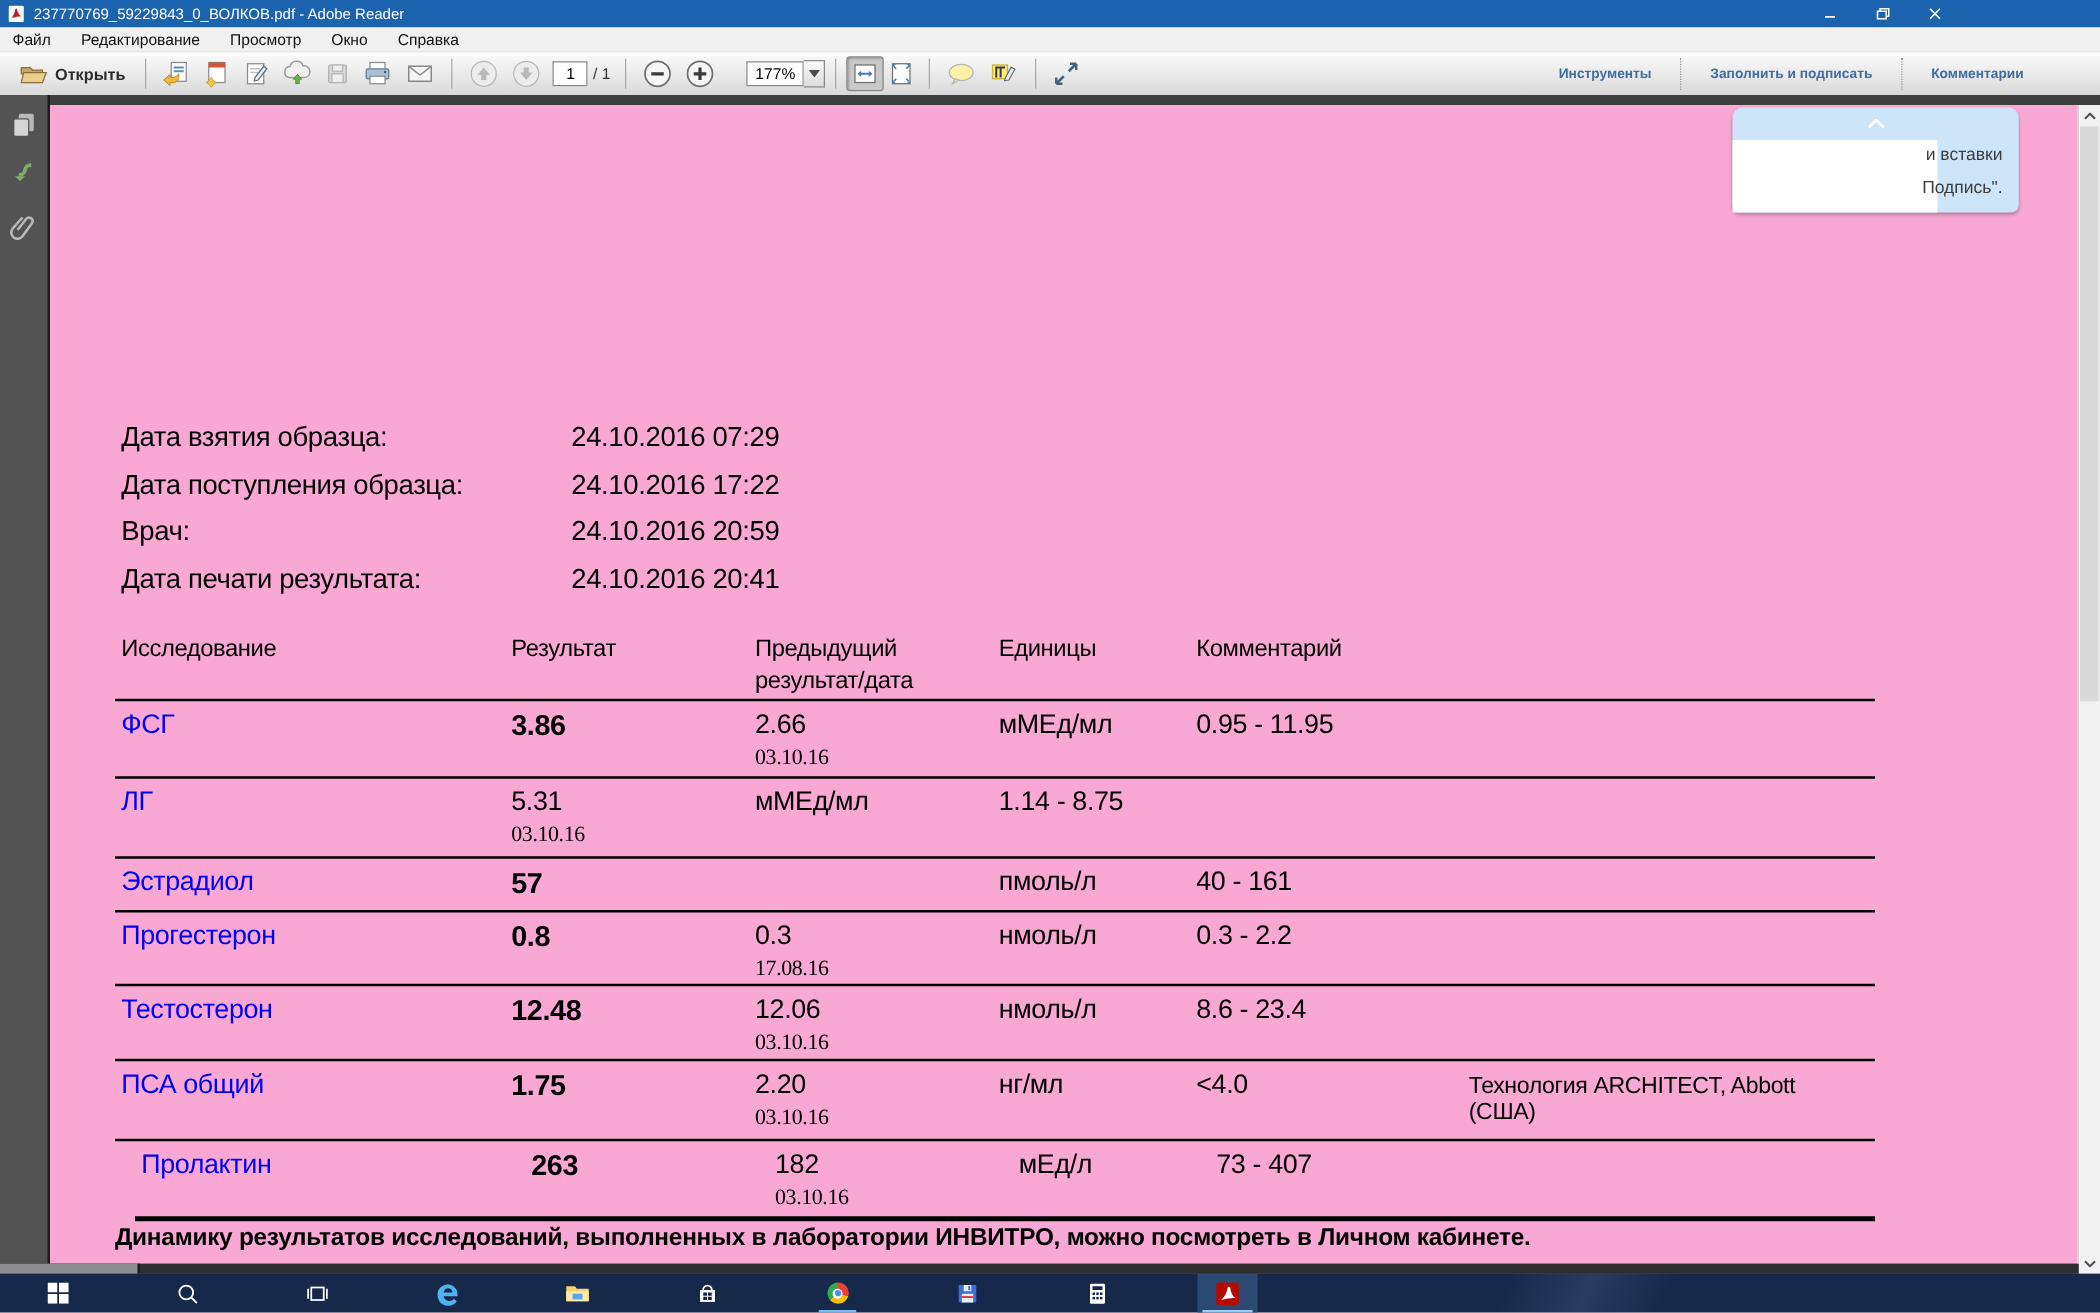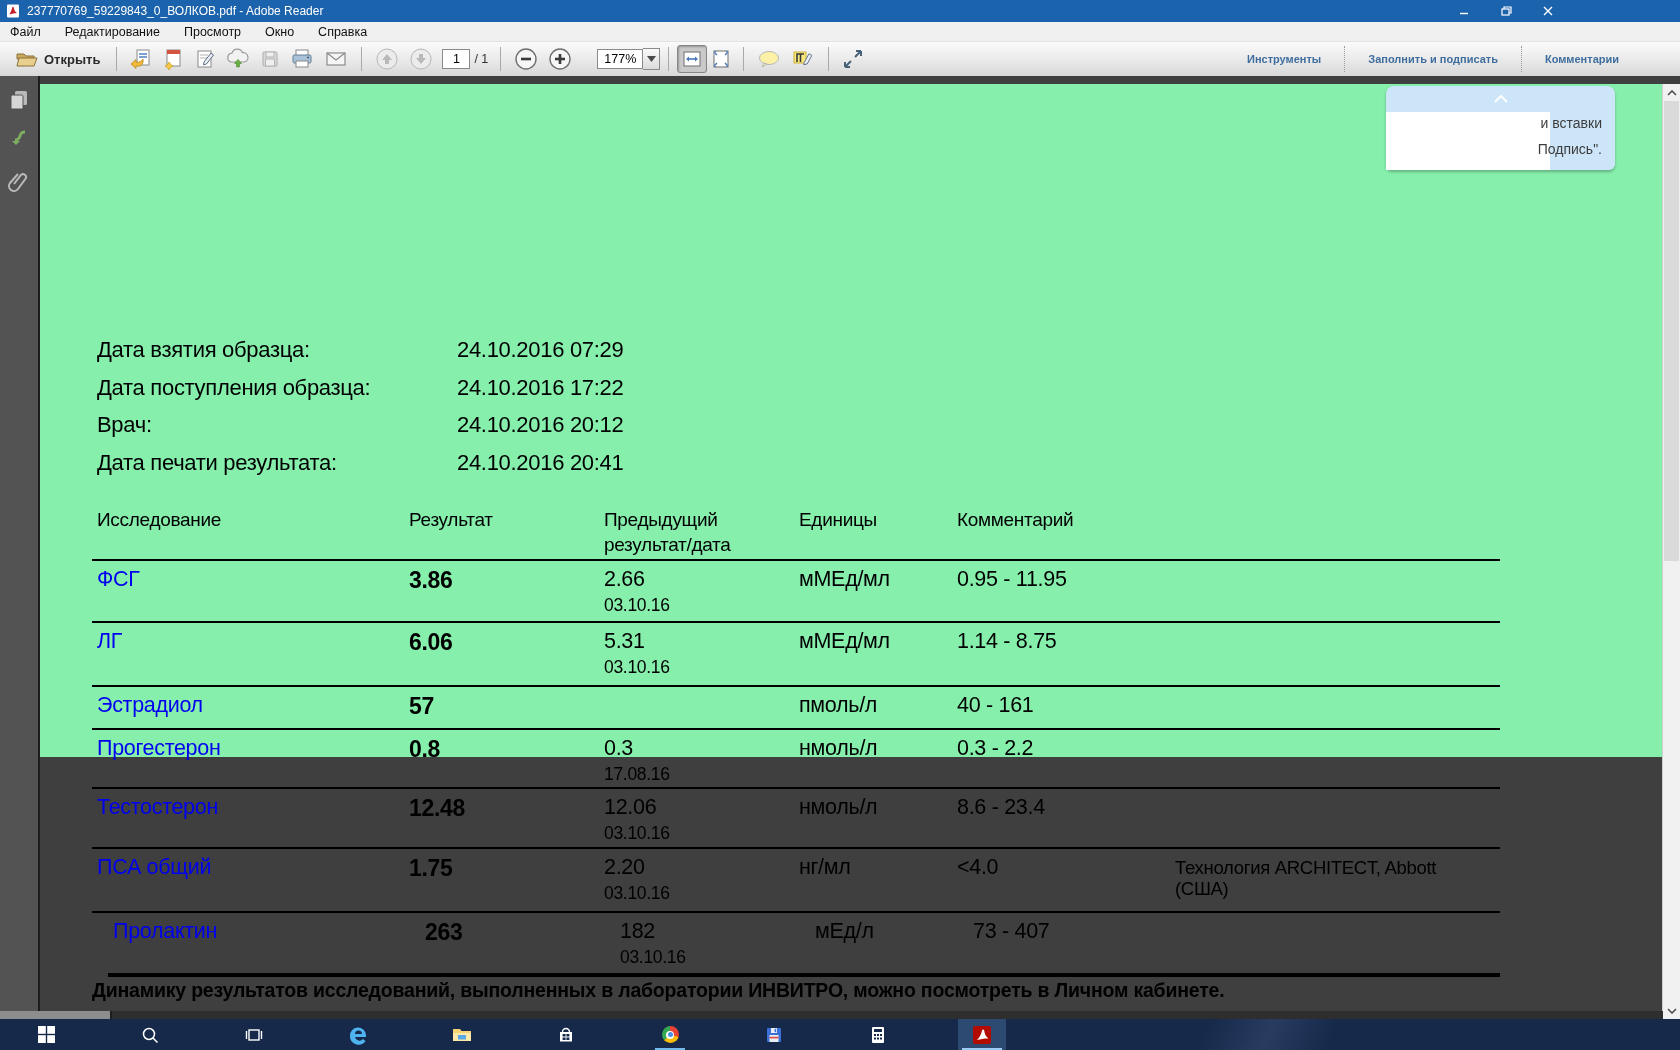--- a/index.html
+++ b/index.html
@@ -36,21 +36,21 @@
   .fitbtn{width:28px;height:26px;display:flex;align-items:center;justify-content:center;border-radius:3px;}
   .fitbtn.pressed{background:#c9c9c9;border:1px solid #868686;box-shadow:inset 1px 1px 2px rgba(0,0,0,.25);}
   .toolbar-right{position:absolute;right:38px;top:42px;height:34px;display:flex;align-items:center;}
   .tb-right-btn{font-size:11px;font-weight:bold;color:#3f6e9e;padding:0 23px;height:26px;display:flex;align-items:center;}
   .tb-right-btn + .tb-right-btn{border-left:1px dotted #9a9a9a;}
 
   
   .workspace{position:absolute;left:0;top:76px;width:1680px;height:943px;background:#3f3f3f;}
   .navstrip{position:absolute;left:0;top:0;width:38px;height:935px;background:#535353;border-right:2px solid #1d1d1d;}
   .navicon{position:absolute;left:7px;width:24px;height:24px;}
-  .page{position:absolute;left:40px;top:8px;width:1623px;height:673px;background:#86efac;}
+  .page{position:absolute;left:40px;top:8px;width:1623px;height:927px;background:#f9a8d4;}
   .vscroll{position:absolute;right:0;top:8px;width:17px;height:935px;background:#f1f1f1;border-left:1px solid #cfcfcf;}
   .vthumb{position:absolute;left:1px;top:17px;width:15px;height:460px;background:#dadada;}
   .scrollarrow{position:absolute;left:0;width:17px;height:17px;display:flex;align-items:center;justify-content:center;}
   .bottom-strip{position:absolute;left:0;top:935px;width:1663px;height:8px;background:#2e2e2e;}
   .bottom-strip .gray{position:absolute;left:0;top:0;width:110px;height:8px;background:#8d8d8d;border-right:2px solid #1d1d1d;}
 
   
   .popup{position:absolute;left:1386px;top:10px;width:229px;height:84px;background:#cde5f8;
     border-radius:8px 8px 6px 6px;box-shadow:0 2px 3px rgba(0,0,0,.25);}
   .popup .head{position:absolute;left:0;top:0;width:100%;height:26px;display:flex;align-items:center;justify-content:center;}
@@ -65,21 +65,21 @@
   .meta-label{width:360px;}
   .lab-table{position:absolute;left:52px;top:421px;width:1408px;color:#000;letter-spacing:-0.3px;}
   .gridrow{display:grid;grid-template-columns:312px 195px 195px 158px 218px 330px;}
   .thead{border-bottom:2px solid #000;min-height:51px;padding-bottom:2px;}
   .th{font-size:19px;line-height:25px;padding:2px 6px 0 5px;}
   .trow{border-bottom:2px solid #000;}
   .trow.last{border-bottom:4px solid #000;margin-left:16px;}
   .td{padding:6px 6px 0 5px;font-size:21.5px;}
   .td.name{color:#0000f0;}
   .td.result{font-weight:bold;font-size:23px;}
-  .prev-date{font-size:17.5px;margin-top:3px;}
+  .prev-date{font-size:17.5px;margin-top:3px;font-family:Liberation Serif, serif;}
   .td.comment{font-size:18.5px;line-height:21px;padding-top:8px;}
   .doc-footer{position:absolute;left:52px;top:895px;width:1330px;font-size:19.5px;font-weight:bold;color:#000;letter-spacing:-0.2px;}
 
   
   .taskbar{position:absolute;left:0;top:1019px;width:1680px;height:31px;background:#16294b;
     display:flex;align-items:center;}
   .taskbar::after{content:"";position:absolute;right:180px;top:0;width:420px;height:31px;
     background:linear-gradient(115deg,rgba(90,110,150,0) 30%,rgba(96,118,160,.25) 45%,rgba(90,110,150,0) 60%);}
   .tb-icons{display:flex;gap:56px;margin-left:22px;align-items:center;}
   .tb-app{width:48px;height:31px;display:flex;align-items:center;justify-content:center;position:relative;flex:none;}
@@ -293,21 +293,21 @@
           <div class="meta-row">
             <div class="meta-label">Дата взятия образца:</div>
             <div class="meta-value">24.10.2016 07:29</div>
           </div>
           <div class="meta-row">
             <div class="meta-label">Дата поступления образца:</div>
             <div class="meta-value">24.10.2016 17:22</div>
           </div>
           <div class="meta-row">
             <div class="meta-label">Врач:</div>
-            <div class="meta-value">24.10.2016 20:12</div>
+            <div class="meta-value">24.10.2016 20:59</div>
           </div>
           <div class="meta-row">
             <div class="meta-label">Дата печати результата:</div>
             <div class="meta-value">24.10.2016 20:41</div>
           </div>
         </div>
 
       <div class="lab-table">
         <div class="gridrow thead">
             <div class="th">Исследование</div>
@@ -323,21 +323,20 @@
               <div class="td prev">
                 <div class="prev-val">2.66</div>
                 <div class="prev-date">03.10.16</div>
               </div>
               <div class="td units">мМЕд/мл</div>
               <div class="td ref">0.95 - 11.95</div>
               <div class="td comment"></div>
             </div>
             <div class="gridrow trow" style="min-height: 62px;">
               <div class="td name">ЛГ</div>
-              <div class="td result">6.06</div>
               <div class="td prev">
                 <div class="prev-val">5.31</div>
                 <div class="prev-date">03.10.16</div>
               </div>
               <div class="td units">мМЕд/мл</div>
               <div class="td ref">1.14 - 8.75</div>
               <div class="td comment"></div>
             </div>
             <div class="gridrow trow" style="min-height: 41px;">
               <div class="td name">Эстрадиол</div>

